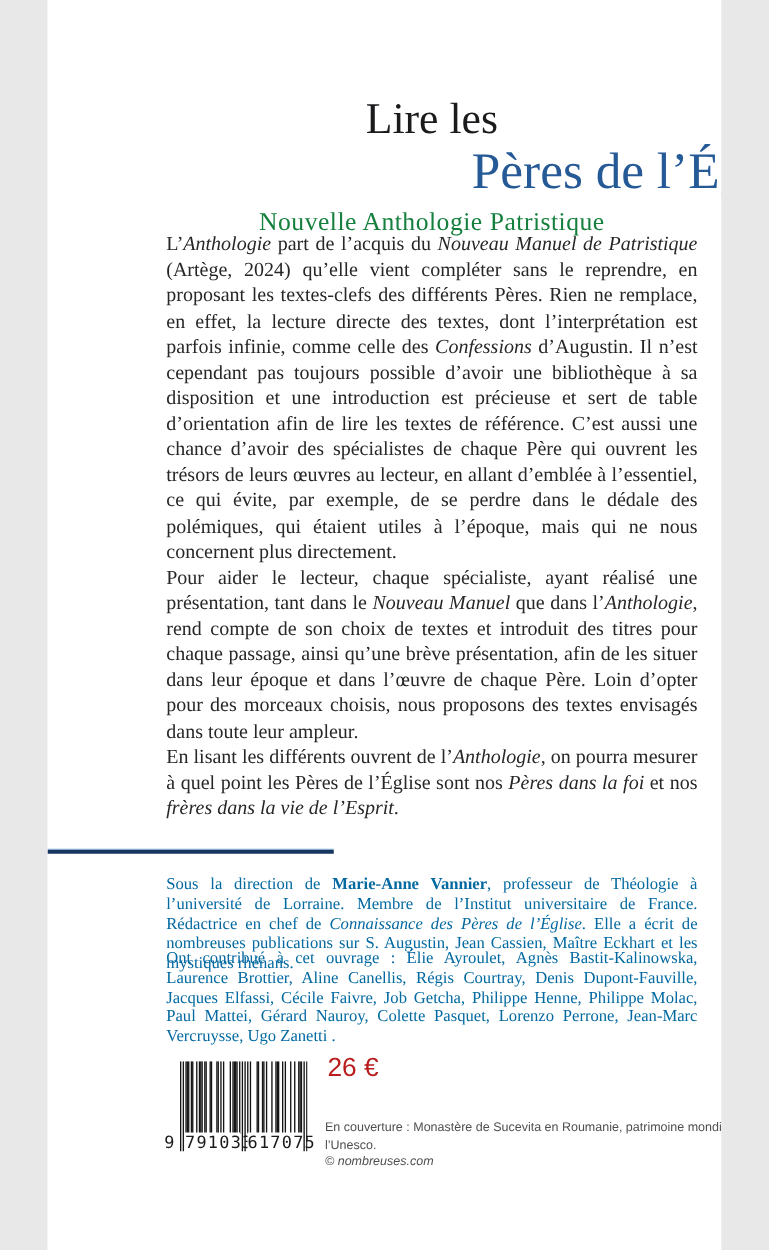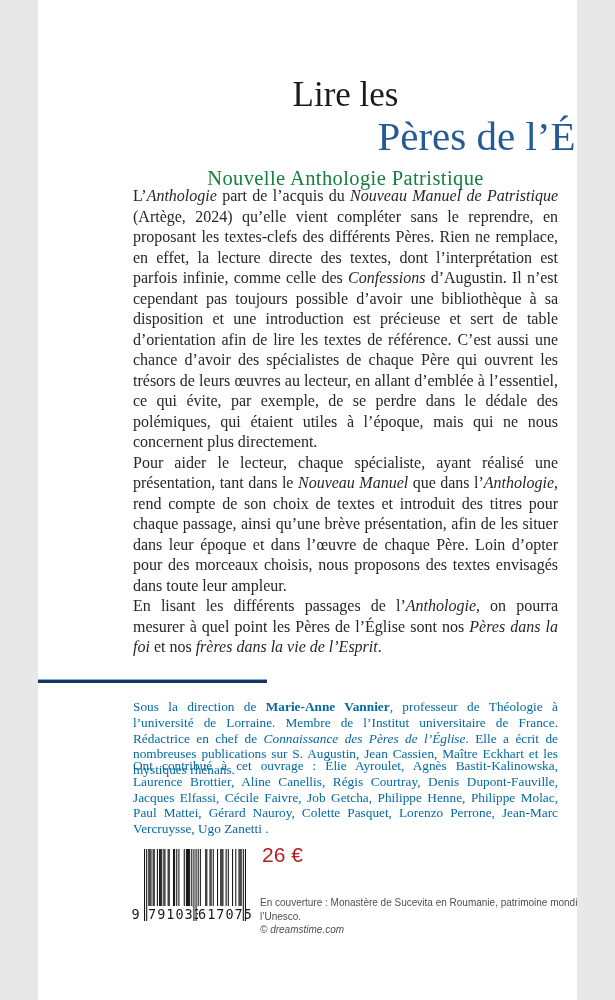--- a/index.html
+++ b/index.html
@@ -60,21 +60,21 @@
 
   <header class="title-block">
     <div class="title-line1">Lire les</div>
     <div class="title-line2">Pères de l’Église</div>
     <div class="subtitle">Nouvelle Anthologie Patristique</div>
   </header>
 
   <main class="blurb">
     <p><span>L’</span><span style="font-style: italic;">Anthologie</span><span> part de l’acquis du </span><span style="font-style: italic;">Nouveau Manuel de Patristique</span><span> (Artège, 2024) qu’elle vient compléter sans le reprendre, en proposant les textes-clefs des différents Pères. Rien ne remplace, en effet, la lecture directe des textes, dont l’interprétation est parfois infinie, comme celle des </span><span style="font-style: italic;">Confessions</span><span> d’Augustin. Il n’est cependant pas toujours possible d’avoir une bibliothèque à sa disposition et une introduction est précieuse et sert de table d’orientation afin de lire les textes de référence. C’est aussi une chance d’avoir des spécialistes de chaque Père qui ouvrent les trésors de leurs œuvres au lecteur, en allant d’emblée à l’essentiel, ce qui évite, par exemple, de se perdre dans le dédale des polémiques, qui étaient utiles à l’époque, mais qui ne nous concernent plus directement.</span></p>
     <p><span>Pour aider le lecteur, chaque spécialiste, ayant réalisé une présentation, tant dans le </span><span style="font-style: italic;">Nouveau Manuel</span><span> que dans l’</span><span style="font-style: italic;">Anthologie</span><span>, rend compte de son choix de textes et introduit des titres pour chaque passage, ainsi qu’une brève présentation, afin de les situer dans leur époque et dans l’œuvre de chaque Père. Loin d’opter pour des morceaux choisis, nous proposons des textes envisagés dans toute leur ampleur.</span></p>
-    <p><span>En lisant les différents passages de l’</span><span style="font-style: italic;">Anthologie</span><span>, on pourra mesurer à quel point les Pères de l’Église sont nos </span><span style="font-style: italic;">Pères dans la foi</span><span> et nos </span><span style="font-style: italic;">frères dans la vie de l’Esprit</span><span>.</span></p>
+    <p><span>En lisant les différents ouvrent de l’</span><span style="font-style: italic;">Anthologie</span><span>, on pourra mesurer à quel point les Pères de l’Église sont nos </span><span style="font-style: italic;">Pères dans la foi</span><span> et nos </span><span style="font-style: italic;">frères dans la vie de l’Esprit</span><span>.</span></p>
   </main>
 
   <div class="rule"></div>
 
   <section class="smallprint bio"><span>Sous la direction de </span><span style="font-weight: bold;">Marie-Anne Vannier</span><span>, professeur de Théologie à l’université de Lorraine. Membre de l’Institut universitaire de France. Rédactrice en chef de </span><span style="font-style: italic;">Connaissance des Pères de l’Église</span><span>. Elle a écrit de nombreuses publications sur S. Augustin, Jean Cassien, Maître Eckhart et les mystiques rhénans.</span></section>
 
   <section class="smallprint contrib"><span>Ont contribué à cet ouvrage : Élie Ayroulet, Agnès Bastit-Kalinowska, Laurence Brottier, Aline Canellis, Régis Courtray, Denis Dupont-Fauville, Jacques Elfassi, Cécile Faivre, Job Getcha, Philippe Henne, Philippe Molac, Paul Mattei, Gérard Nauroy, Colette Pasquet, Lorenzo Perrone, Jean-Marc Vercruysse, Ugo Zanetti .</span></section>
 
   <div class="barcode">
     <svg width="102" height="74" viewBox="0 0 102 74" xmlns="http://www.w3.org/2000/svg">
@@ -128,16 +128,16 @@
       </svg>
     <span class="bc-digit bc-left">9</span>
     <span class="bc-digit bc-group1">791033</span>
     <span class="bc-digit bc-group2">617075</span>
   </div>
 
   <div class="price">26 €</div>
 
   <div class="credit">
     <div>En couverture : Monastère de Sucevita en Roumanie, patrimoine mondial de l’Unesco.</div>
-    <div class="italic">© dreamstime.com</div>
+    <div class="italic">© nombreuses.com</div>
   </div>
 
 </div>
 
 </body></html>

